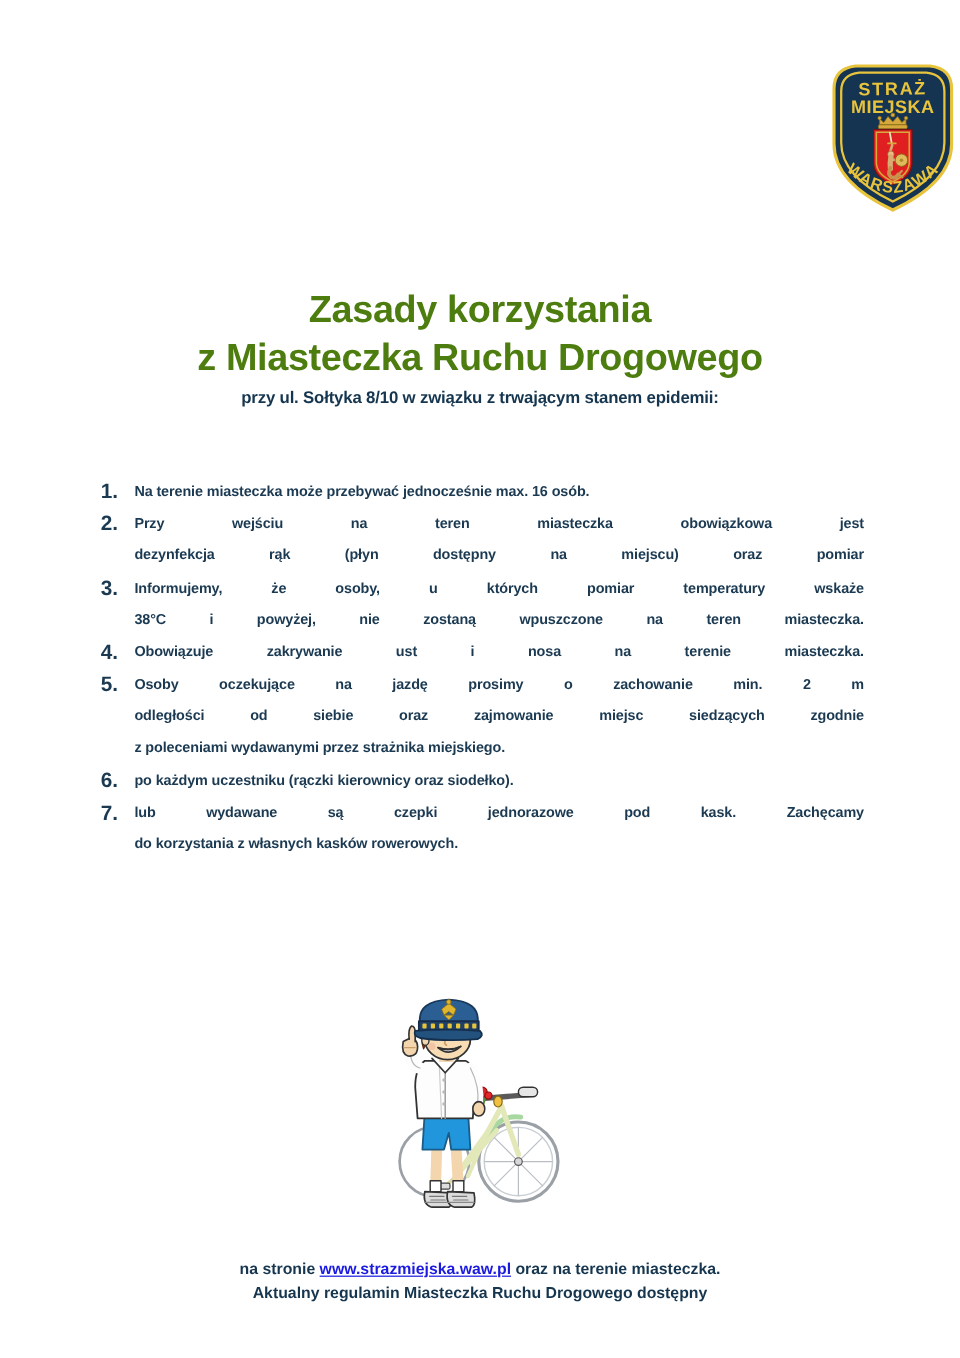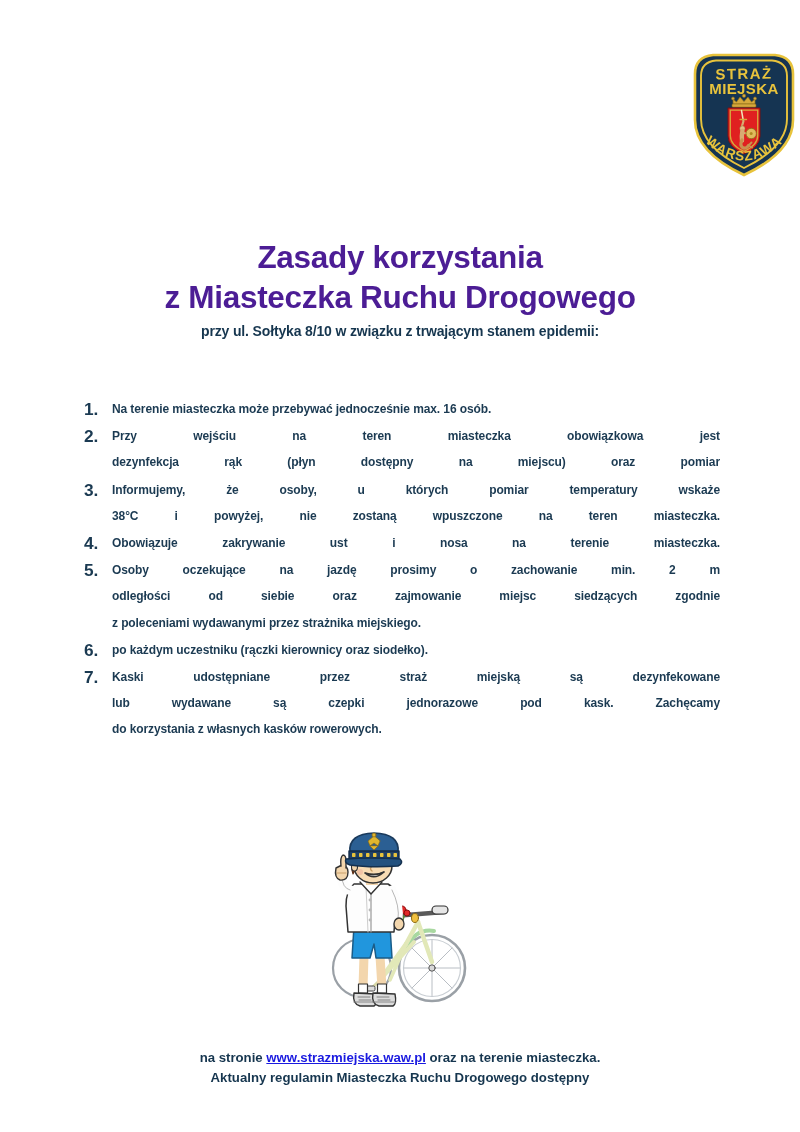--- a/index.html
+++ b/index.html
@@ -45,21 +45,21 @@
     position: absolute;
     left: 0;
     top: 237px;
     width: 800px;
     text-align: center;
   }
   .title-line {
     font-size: 31.5px;
     font-weight: bold;
     letter-spacing: -0.3px;
-    color: #4c1d95;
+    color: #4d7c0f;
     line-height: 40px;
     white-space: nowrap;
   }
   .subtitle {
     margin-top: 6px;
     font-size: 14px;
     font-weight: bold;
     letter-spacing: -0.15px;
     color: #16364f;
     white-space: nowrap;
@@ -244,21 +244,20 @@
     <div class="rule">
       <div class="rule-num">6.</div>
       <div class="rule-body">
         <p>po każdym uczestniku (rączki kierownicy oraz siodełko).</p>
       </div>
     </div>
 
     <div class="rule">
       <div class="rule-num">7.</div>
       <div class="rule-body">
-        <p class="just-full">Kaski udostępniane przez straż miejską są dezynfekowane</p>
         <p class="just-full">lub wydawane są czepki jednorazowe pod kask. Zachęcamy</p>
         <p>do korzystania z własnych kasków rowerowych.</p>
       </div>
     </div>
 
   </div>
 
   <div class="illustration">
     <div>
       <svg width="160" height="192" viewBox="0 0 160 192" xmlns="http://www.w3.org/2000/svg">

